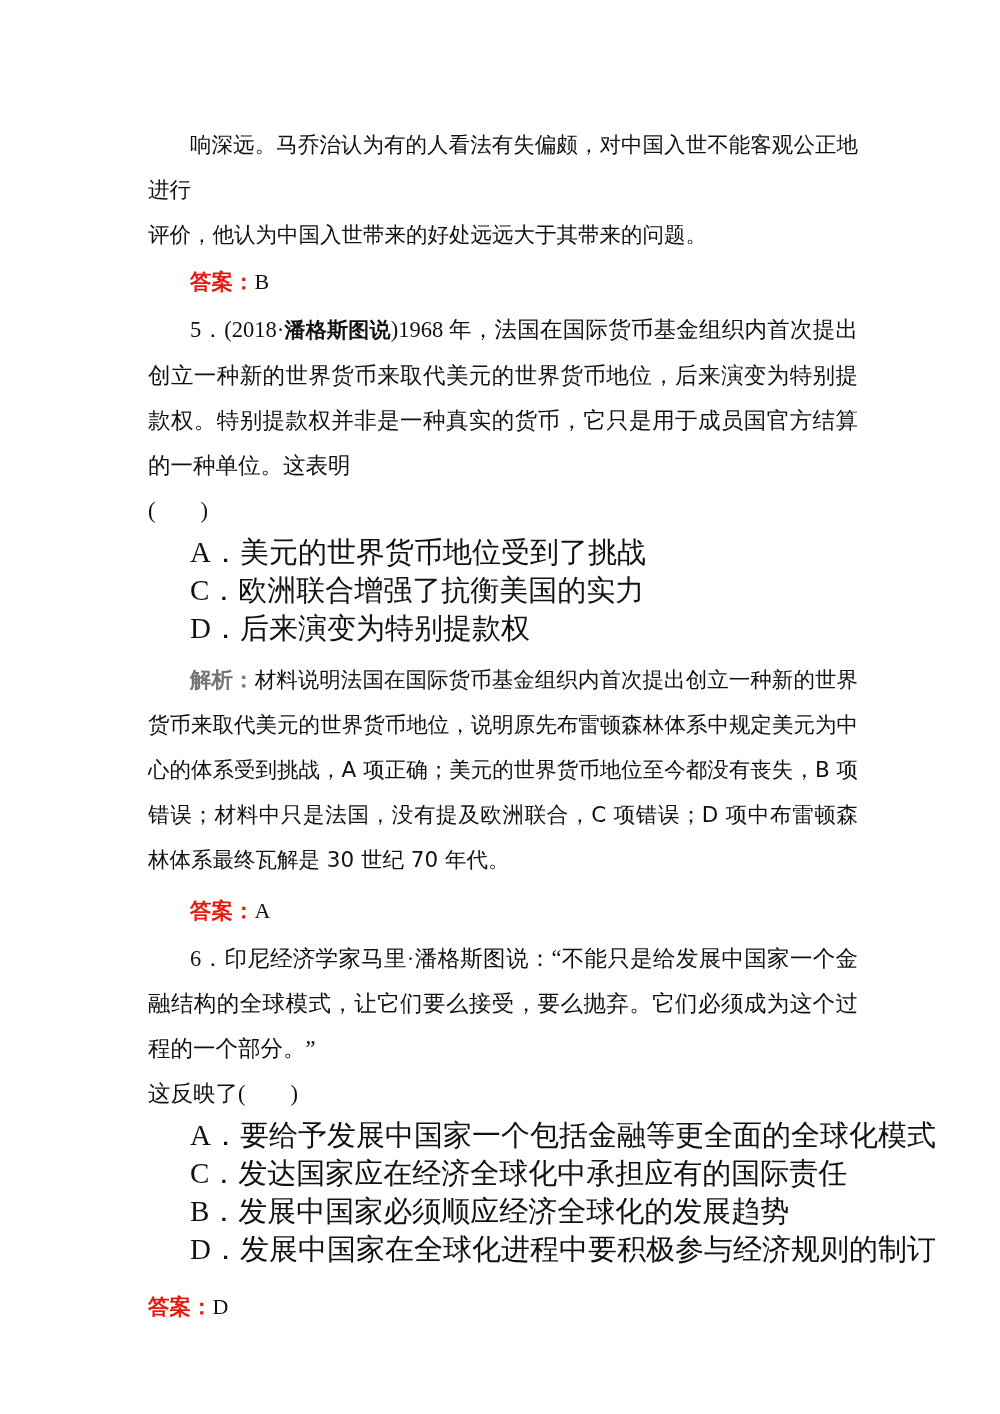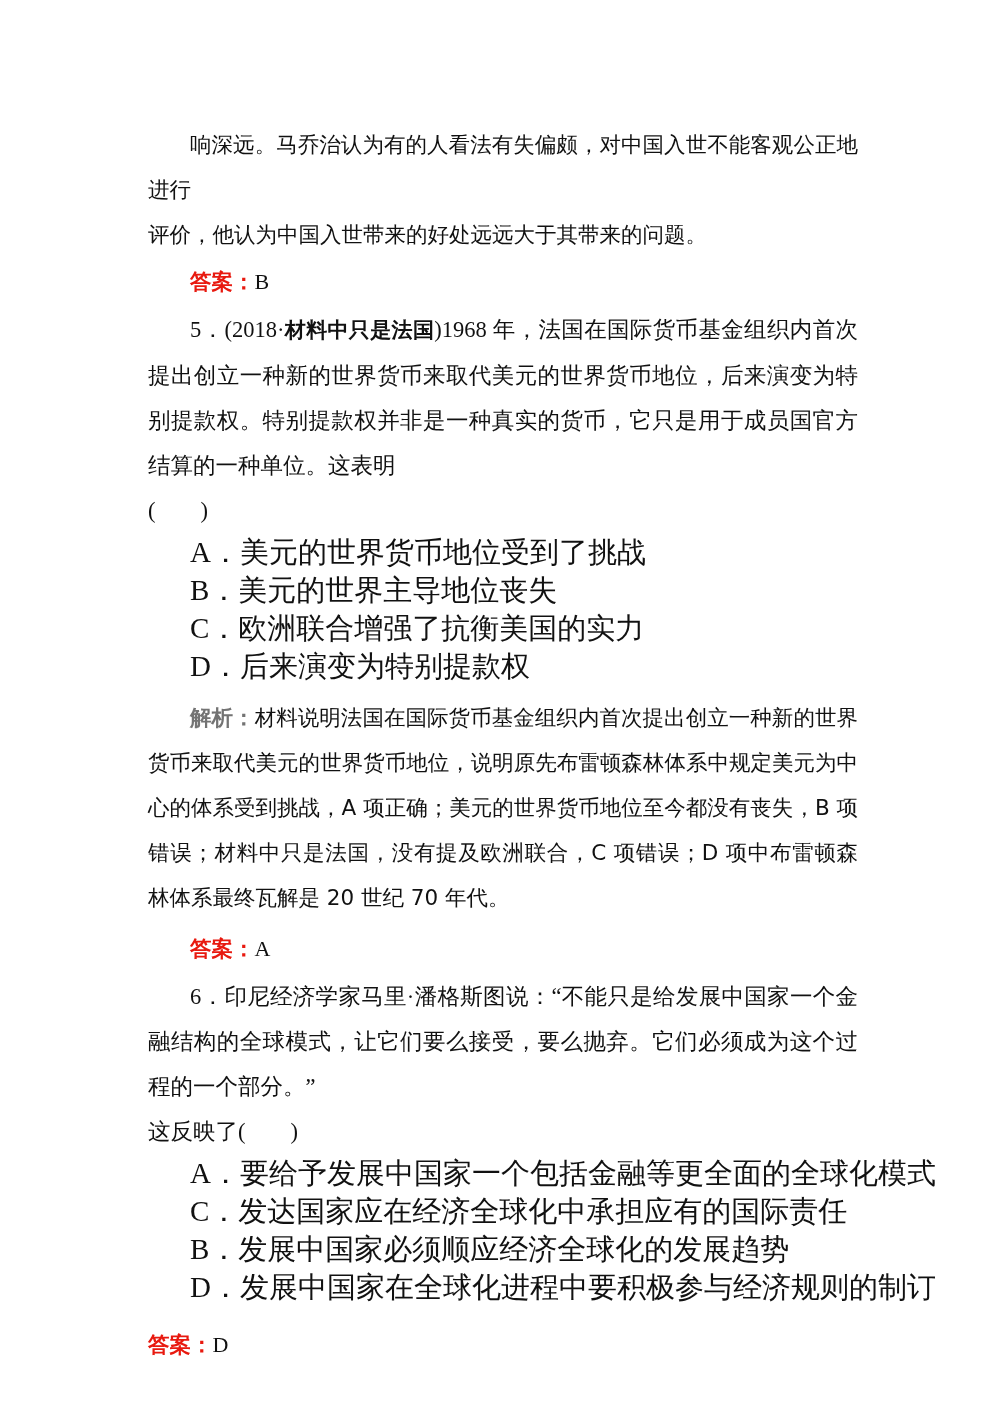--- a/index.html
+++ b/index.html
@@ -138,43 +138,40 @@
 
     <div class="sp-2"></div>
 
     <p class="answer-line">
       <span class="label-answer">答案</span><span class="label-answer">：</span><span class="answer-letter">B</span>
     </p>
 
     <div class="sp-2"></div>
 
     <p class="q-stem">
-      <span>5．</span><span>(2018·</span><span class="src-bold">材料中只是法国</span><span>)</span><span>1968 年，法国在国际货币基金组织内首次提出创立一种新的世界货币来取代美元的世界货币地位，后来演变为特别提款权。特别提款权并非是一种真实的货币，它只是用于成员国官方结算的一种单位。这表明</span>
+      <span>5．</span><span>(2018·</span><span class="src-bold">潘格斯图说</span><span>)</span><span>1968 年，法国在国际货币基金组织内首次提出创立一种新的世界货币来取代美元的世界货币地位，后来演变为特别提款权。特别提款权并非是一种真实的货币，它只是用于成员国官方结算的一种单位。这表明</span>
     </p>
     <p class="para-song">(　　)</p>
 
     <ul class="options">
       <li class="option">
         <span class="opt-key">A．</span><span>美元的世界货币地位受到了挑战</span>
       </li>
       <li class="option">
-        <span class="opt-key">B．</span><span>美元的世界主导地位丧失</span>
-      </li>
-      <li class="option">
         <span class="opt-key">C．</span><span>欧洲联合增强了抗衡美国的实力</span>
       </li>
       <li class="option">
         <span class="opt-key">D．</span><span>后来演变为特别提款权</span>
       </li>
     </ul>
 
     <div class="sp-10"></div>
 
     <p class="para-hei indent">
-      <span class="label-analysis">解析</span><span class="label-analysis">：</span><span class="analysis-body">材料说明法国在国际货币基金组织内首次提出创立一种新的世界货币来取代美元的世界货币地位，说明原先布雷顿森林体系中规定美元为中心的体系受到挑战，A 项正确；美元的世界货币地位至今都没有丧失，B 项错误；材料中只是法国，没有提及欧洲联合，C 项错误；D 项中布雷顿森林体系最终瓦解是 20 世纪 70 年代。</span>
+      <span class="label-analysis">解析</span><span class="label-analysis">：</span><span class="analysis-body">材料说明法国在国际货币基金组织内首次提出创立一种新的世界货币来取代美元的世界货币地位，说明原先布雷顿森林体系中规定美元为中心的体系受到挑战，A 项正确；美元的世界货币地位至今都没有丧失，B 项错误；材料中只是法国，没有提及欧洲联合，C 项错误；D 项中布雷顿森林体系最终瓦解是 30 世纪 70 年代。</span>
     </p>
 
     <div class="sp-6"></div>
 
     <p class="answer-line">
       <span class="label-answer">答案</span><span class="label-answer">：</span><span class="answer-letter">A</span>
     </p>
 
     <div class="sp-2"></div>
 

